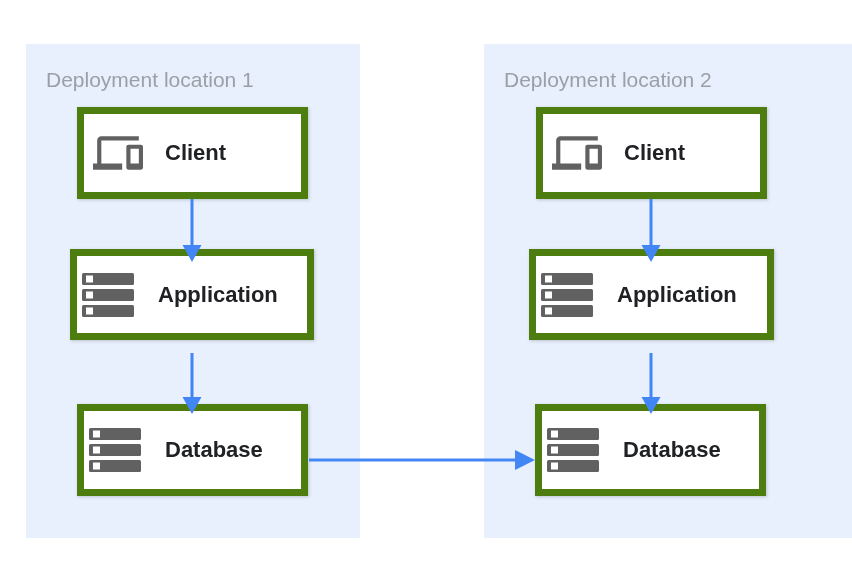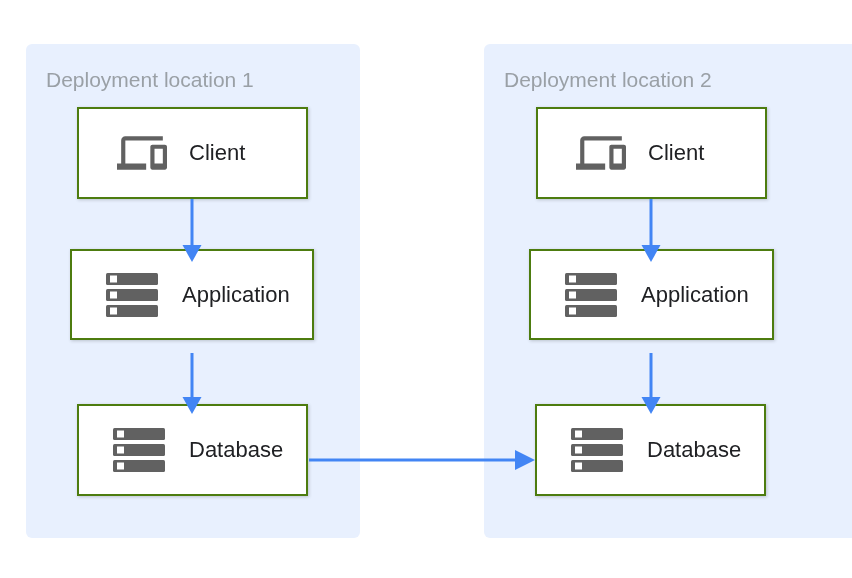--- a/index.html
+++ b/index.html
@@ -13,43 +13,43 @@
     width: 852px;
     height: 578px;
     background: #ffffff;
     overflow: hidden;
   }
   .panel {
     position: absolute;
     top: 44px;
     height: 494px;
     background: #e8f0fe;
-    border-radius: 6px;
   }
   .panel-1 { left: 26px; width: 334px; }
   .panel-2 { left: 484px; width: 402px; }
   .panel-title {
     position: absolute;
     left: 20px;
     top: 24px;
     margin: 0;
     font-size: 21px;
     font-weight: 400;
     color: #9aa0a6;
     white-space: nowrap;
   }
   .node {
     position: absolute;
     box-sizing: border-box;
     background: #ffffff;
-    border: 2px solid #4d7c0f;
+    border: 7px solid #4d7c0f;
     box-shadow: 1px 1px 3px rgba(60,64,67,0.25);
     display: flex;
     align-items: center;
-    padding-left: 34px;
+    padding-left: 5px;
+    font-weight: bold;
   }
   .node .icon {
     width: 58px;
     display: flex;
     align-items: center;
     justify-content: flex-start;
     flex: none;
   }
   .node .label {
     margin-left: 18px;

